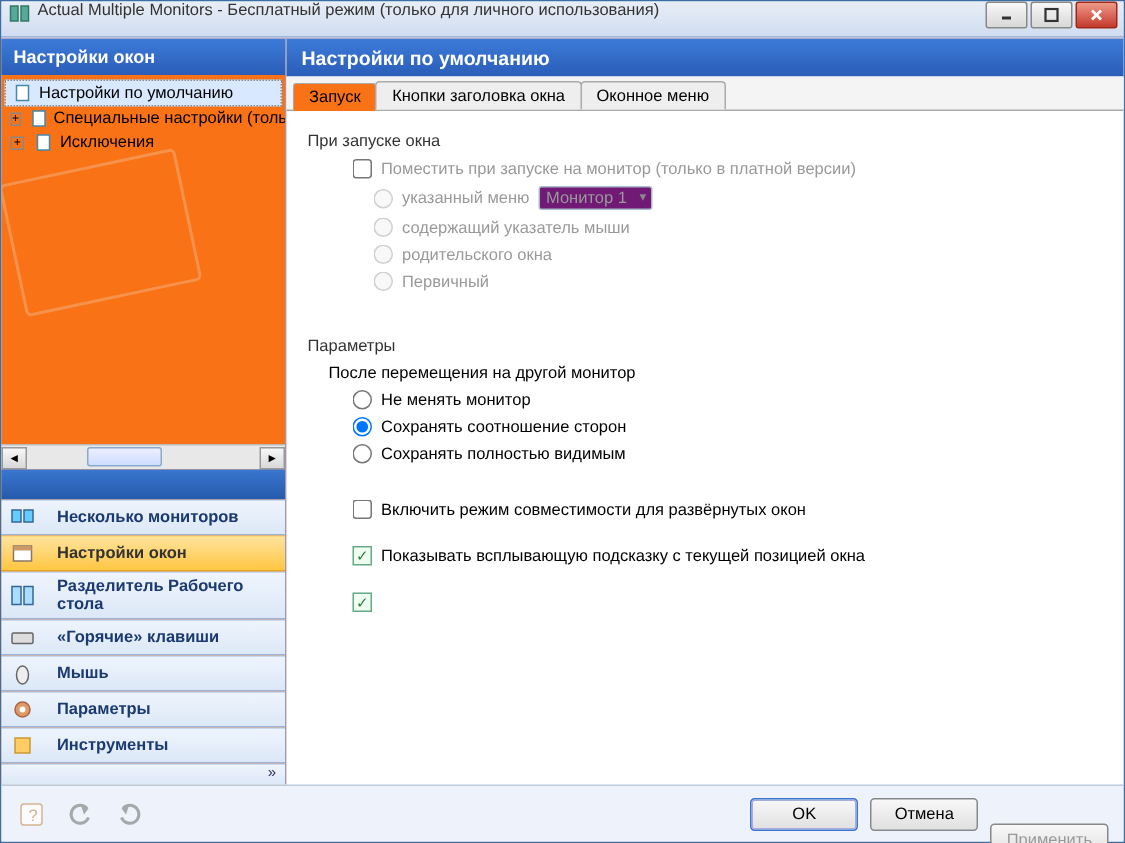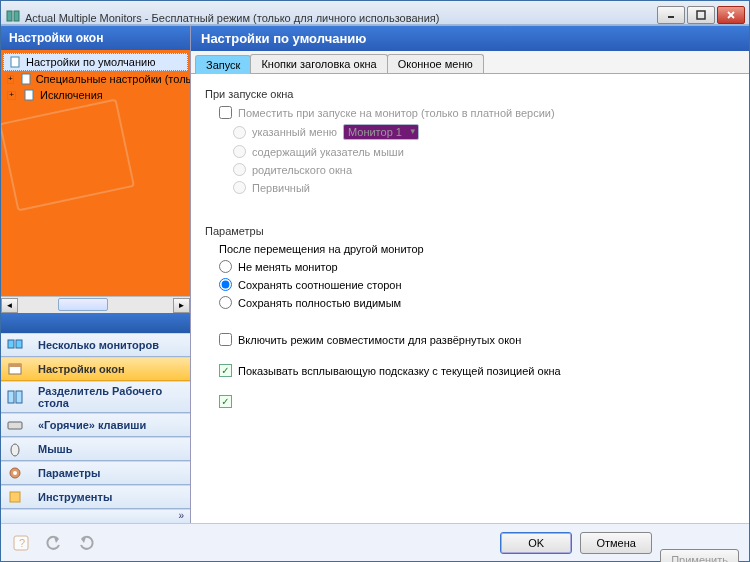--- a/index.html
+++ b/index.html
@@ -1,20 +1,20 @@
 <!DOCTYPE html>
 <html><head>
 <meta charset="utf-8">
 <style>
 * { box-sizing: border-box; margin: 0; padding: 0; font-family: Tahoma, sans-serif; font-size: 11px; }
 body { background: #d4e4f7; width: 750px; height: 562px; overflow: hidden; }
 
 .window { width: 750px; height: 562px; border: 1px solid #3a6ea5; background: #fff; display: flex; flex-direction: column; }
 
-.titlebar { height: 24px; background: linear-gradient(to bottom, #e8eef7, #d0ddf0); display: flex; align-items: flex-end; padding: 0 4px; border-bottom: 1px solid #a0b8d8; }
+.titlebar { height: 24px; background: linear-gradient(to bottom, #e8eef7, #d0ddf0); display: flex; align-items: flex-start; padding: 0 4px; border-bottom: 1px solid #a0b8d8; }
 .titlebar-icon { width: 16px; height: 16px; margin-right: 4px; display: inline-flex; align-items: center; justify-content: center; }
 .titlebar-title { flex: 1; color: #333; }
 .win-btns { display: flex; gap: 2px; }
 .win-btn { width: 28px; height: 18px; border: 1px solid #888; background: linear-gradient(to bottom, #f8f8f8, #d8d8d8); border-radius: 2px; display: flex; align-items: center; justify-content: center; cursor: pointer; }
 .win-btn.close { background: linear-gradient(to bottom, #e98, #c43a2d); border-color: #a02818; color: #fff; }
 
 .body { flex: 1; display: flex; border-top: 1px solid #aac; min-height: 0; }
 
 .sidebar { width: 190px; background: #f97316; border-right: 1px solid #99b; display: flex; flex-direction: column; }
 .sidebar-header { background: linear-gradient(to bottom, #3d7bd9, #2a5db8); color: #fff; font-weight: bold; padding: 5px 8px; font-size: 12px; }
@@ -35,26 +35,26 @@
 .navlist { }
 .navitem { display: flex; align-items: center; gap: 15px; padding: 3px 6px; border-top: 1px solid #c8d8ef; border-bottom: 1px solid #9ab3d6; background: linear-gradient(to bottom,#eef4fc,#dce8f7); color: #1a3a70; font-weight: bold; cursor: pointer; }
 .navitem.active { background: linear-gradient(to bottom,#ffe39c,#ffc642); border-top-color:#ffd77a; border-bottom-color:#e6a520; color:#333; }
 .navitem-icon { width: 16px; height: 16px; display:inline-flex; align-items:center; justify-content:center; }
 .nav-expand { height: 14px; background: linear-gradient(to bottom,#eef4fc,#dce8f7); border-top: 1px solid #c8d8ef; text-align:right; padding-right:6px; font-size:10px; color:#336; }
 
 .main { flex: 1; display: flex; flex-direction: column; background: #fff; }
 .main-header { background: linear-gradient(to bottom, #3d7bd9, #2a5db8); color: #fff; font-weight: bold; padding: 5px 10px; font-size: 13px; }
 .tabs { display: flex; background: #f4f4f4; border-bottom: 1px solid #aaa; padding: 3px 4px 0 4px; gap: 0; }
 .tab { padding: 3px 10px; border: 1px solid #aaa; border-bottom: none; background: #eee; margin-right: -1px; border-radius: 3px 3px 0 0; cursor: pointer; position: relative; }
-.tab.active { background: #7dd3fc; top: 1px; }
+.tab.active { background: #f97316; top: 1px; }
 
 .content { flex: 1; padding: 10px 14px; overflow: auto; }
 .group-title { margin: 4px 0 6px 0; color: #333; }
 .indent { margin-left: 14px; }
-.row { display: flex; align-items: center; gap: 6px; margin: 5px 0; }
+.row { display: flex; align-items: center; gap: 6px; margin: 5px 16px; }
 .chk, .rdo { width: 13px; height: 13px; }
 .disabled { color: #999; }
 .select { border: 1px solid #abc; background: #701a75; padding: 1px 16px 1px 4px; position: relative; color: #999; border-radius: 2px; }
 .select::after { content: "▾"; position: absolute; right: 3px; top: 1px; font-size: 9px; color: #888; }
 .checked-mark { display:inline-flex; width:13px; height:13px; border:1px solid #6a8; background:#eefff0; align-items:center; justify-content:center; font-size:10px; color:#2a7a3a; }
 
 .footer { height: 38px; border-top: 1px solid #bcd; background: #eef3fb; display: flex; align-items: center; padding: 0 10px; gap: 8px; }
 .footer-left { display:flex; gap:10px; flex:1; }
 .footer-icon { width:22px; height:22px; display:inline-flex; align-items:center; justify-content:center; opacity:0.7; }
 .btn { min-width: 72px; height: 22px; border: 1px solid #888; background: linear-gradient(to bottom,#f8f8f8,#e0e0e0); border-radius: 3px; padding: 0 10px; cursor: pointer; }

